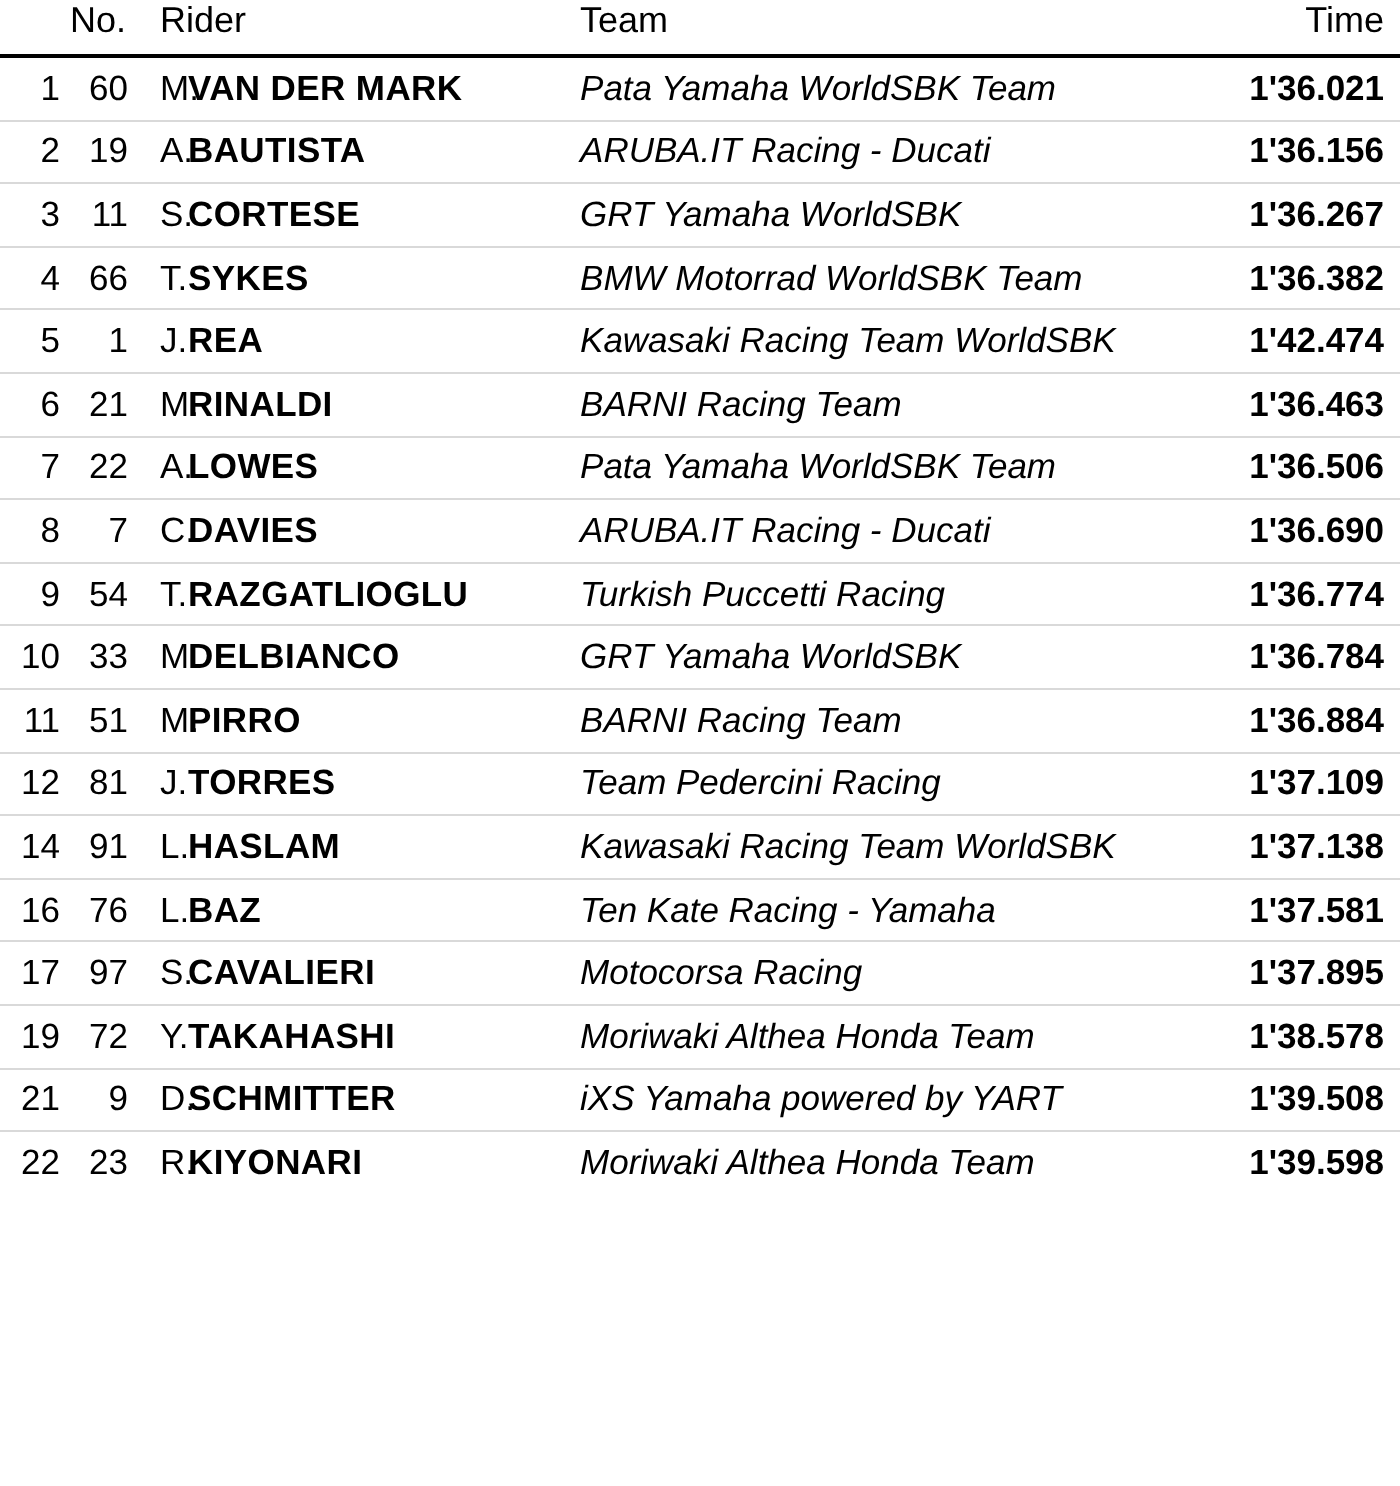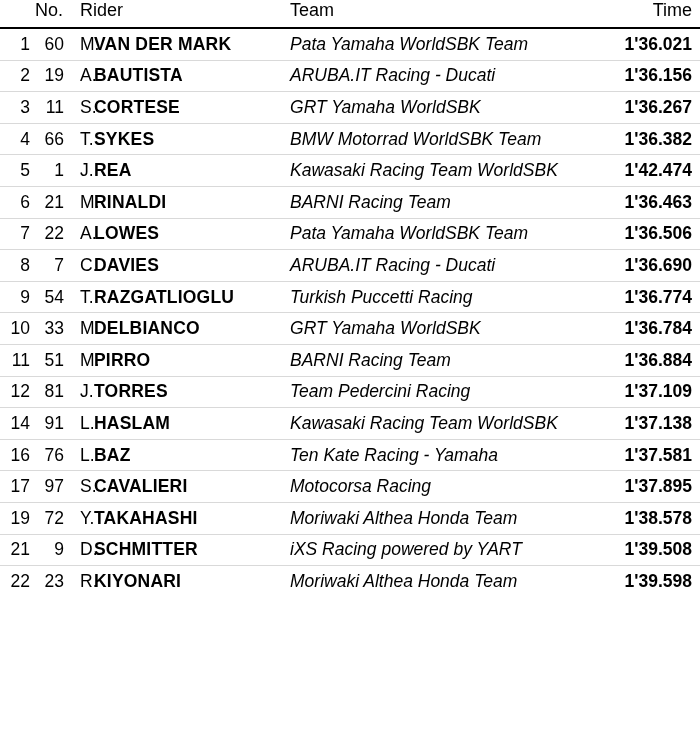--- a/index.html
+++ b/index.html
@@ -245,21 +245,21 @@
           <td class="td-init">Y.</td>
           <td class="td-name">TAKAHASHI</td>
           <td class="td-team">Moriwaki Althea Honda Team</td>
           <td class="td-time">1'38.578</td>
         </tr>
         <tr>
           <td class="td-pos">21</td>
           <td class="td-num">9</td>
           <td class="td-init">D.</td>
           <td class="td-name">SCHMITTER</td>
-          <td class="td-team">iXS Racing powered by YART</td>
+          <td class="td-team">iXS Yamaha powered by YART</td>
           <td class="td-time">1'39.508</td>
         </tr>
         <tr>
           <td class="td-pos">22</td>
           <td class="td-num">23</td>
           <td class="td-init">R.</td>
           <td class="td-name">KIYONARI</td>
           <td class="td-team">Moriwaki Althea Honda Team</td>
           <td class="td-time">1'39.598</td>
         </tr>

